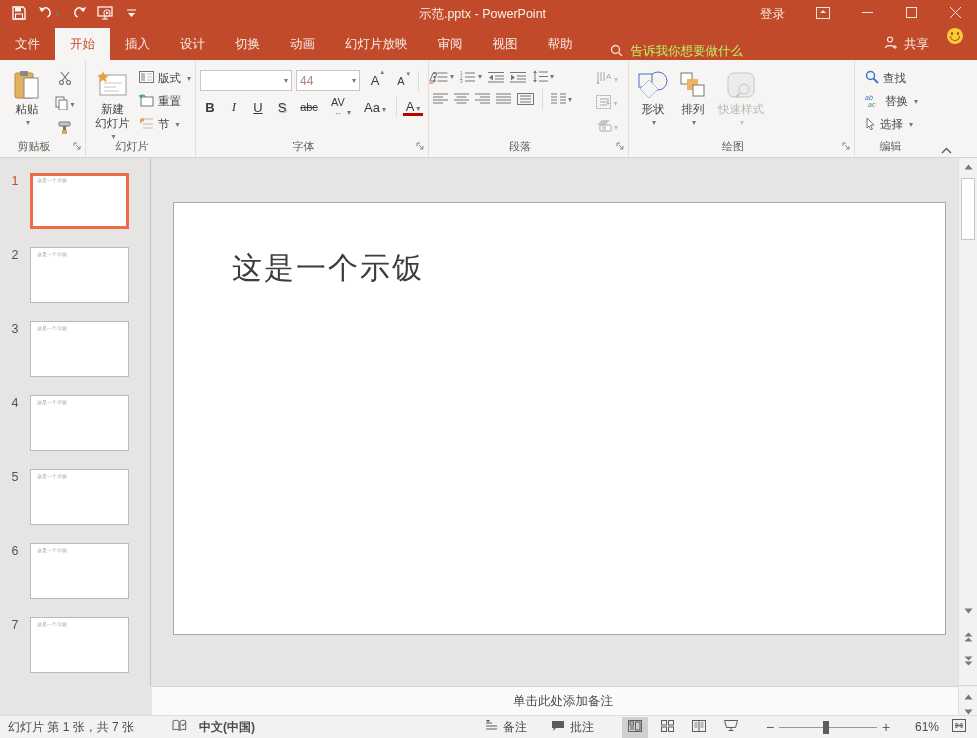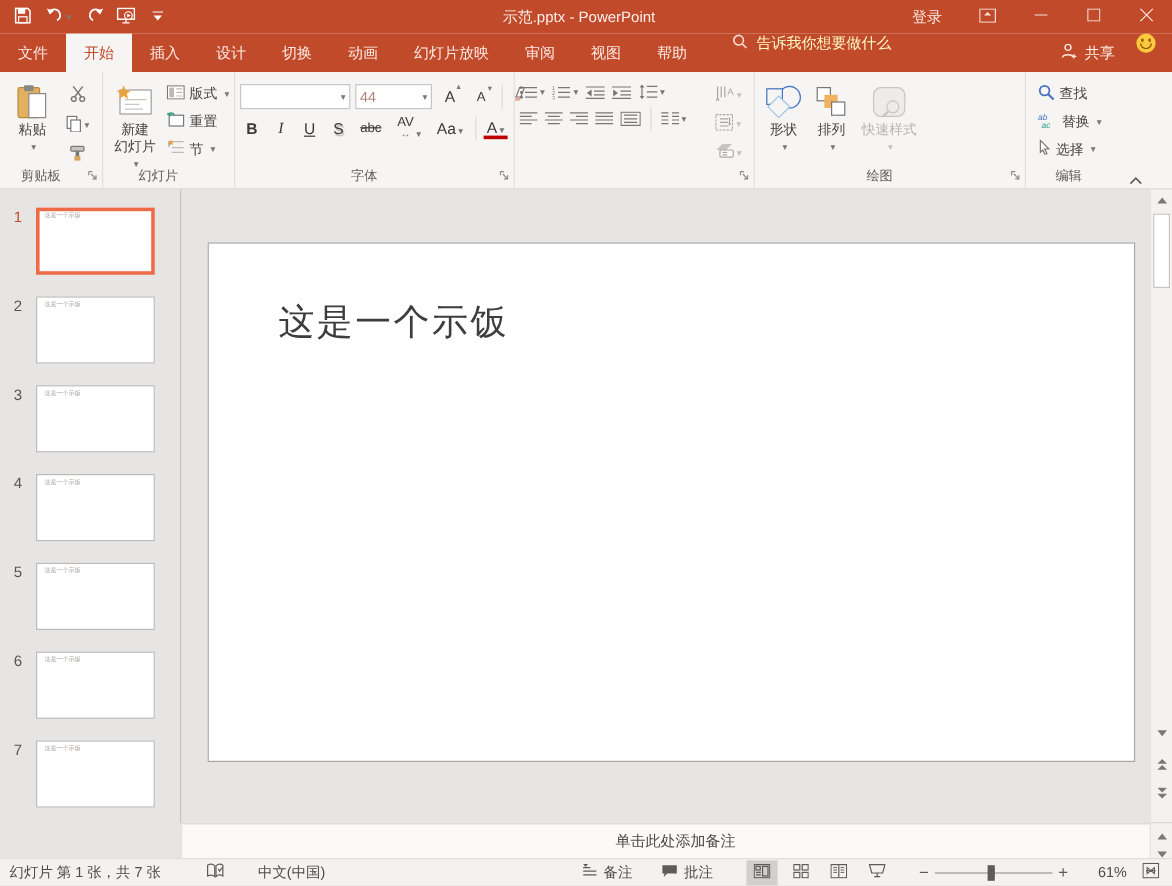--- a/index.html
+++ b/index.html
@@ -13,21 +13,21 @@
   .qat-btn { width:26px; height:24px; display:flex; align-items:center; justify-content:center; }
   .titlebar-title { position:absolute; left:0; right:12px; text-align:center; font-size:12.5px; color:#FCEFEA; pointer-events:none; }
   .tb-right { margin-left:auto; display:flex; align-items:center; height:28px; }
   .signin { padding:0 16px; font-size:12.5px; color:#FAE8E1; }
   .win-btn { width:44px; height:28px; display:flex; align-items:center; justify-content:center; color:#F6E2DA; font-size:12px; }
 
   
   .tabrow { position:absolute; top:28px; left:0; width:977px; height:32px; background:#C14A2B; display:flex; align-items:stretch; color:#fff; }
   .tab { padding:0 15px; display:flex; align-items:center; font-size:12.5px; color:#FBEAE3; }
   .tab.selected { background:#F6F5F3; color:#C14A2B; }
-  .tellme { display:flex; align-items:flex-start; gap:8px; margin-left:22px; color:#fef9c3; font-size:12.5px; }
+  .tellme { display:flex; align-items:flex-end; gap:8px; margin-left:22px; color:#bef264; font-size:12.5px; }
   .share { margin-left:auto; display:flex; align-items:center; gap:6px; padding:0 14px; color:#FBEAE3; font-size:12.5px; }
   .smiley { width:16px; height:16px; border-radius:50%; background:#FFC83D; position:relative; margin:0 14px 0 4px; }
   .smiley i { position:absolute; width:2px; height:3px; background:#8A5A00; top:4px; border-radius:1px;}
   .smiley i.l{left:4px} .smiley i.r{right:4px}
   .smiley b { position:absolute; left:3px; right:3px; bottom:3px; height:5px; border:1.5px solid #8A5A00; border-top:none; border-radius:0 0 8px 8px; }
 
   
   .ribbon { position:absolute; top:60px; left:0; width:977px; height:98px; background:#F6F5F3; border-bottom:1px solid #D5D3D1; display:flex; }
   .rgroup { position:relative; border-right:1px solid #E2E0DE; padding:6px 4px 18px 4px; display:flex; align-items:flex-start; }
   .glabel { position:absolute; bottom:3px; left:0; right:17px; text-align:center; font-size:11px; color:#605E5C; }
@@ -80,21 +80,21 @@
 
   
   .notes { position:absolute; top:686px; left:152px; width:806px; height:29px; background:#FBFAF9; border-top:1px solid #D6D4D2; display:flex; align-items:center;justify-content:center; }
   .notes-text { margin-left:16px; font-size:12.5px; color:#4A4A4A; }
 
   
   .statusbar { position:absolute; top:715px; left:0; width:977px; height:23px; background:#F3F2F1; border-top:1px solid #E1DFDD; display:flex; align-items:center; font-size:12px; color:#4E4C4A; }
   .sb-left { display:flex; align-items:center; gap:0; }
   .sb-slideinfo { margin-left:8px; }
   .sb-spell { margin-left:38px; }
-  .sb-lang { margin-left:28px; }
+  .sb-lang { margin-left:12px;font-weight:bold; }
   .sb-right { margin-left:auto; display:flex; align-items:center; }
   .sb-toggle { display:flex; align-items:center; gap:5px; padding:0 12px; height:23px; }
   .viewbtn { width:26px; height:21px; display:flex; align-items:center; justify-content:center; margin:0 3px; }
   .viewbtn.selected { background:#D2D0CE; }
   .zoomwrap { display:flex; align-items:center; margin-left:14px; }
   .zoom-minus, .zoom-plus { width:18px; text-align:center; color:#5E5C5A; font-size:14px; }
   .zoom-track { position:relative; width:98px; height:21px; }
   .zoom-track .line { position:absolute; top:10px; left:0; right:0; height:1px; background:#9A9896; }
   .zoom-track .mid { position:absolute; top:7px; left:49px; width:1px; height:7px; background:#9A9896; }
   .zoom-track .knob { position:absolute; top:4px; left:44px; width:6px; height:13px; background:#5E5C5A; }
@@ -441,20 +441,21 @@
           </div>
         <div class="iconbtn dd-dis">
             <span>
           <svg width="16" height="13" viewBox="0 0 16 13">
                 <path d="M1 6 L6 1 L14 1 L9 6Z" fill="#C8C6C4"></path>
                 <rect x="4" y="6" width="11" height="6" rx="1" fill="#fff" stroke="#A8A6A4"></rect>
                 <path d="M6 8h4M6 10h4" stroke="#A8A6A4"></path>
               </svg></span>
           </div>
       </div>
+      <div class="glabel">段落</div>
       <div class="launcher">
         <svg width="8" height="8" viewBox="0 0 8 8">
             <path d="M1 1v3M1 1h3" stroke="#8A8886" fill="none"></path>
             <path d="M3 3 L7 7 M7 4v3h-3" stroke="#8A8886" fill="none"></path>
           </svg></div>
     </div>
 
     <div class="rgroup" style="width:226px">
       <div class="bigbtn dd" style="width:40px">
         <span class="bicon">

